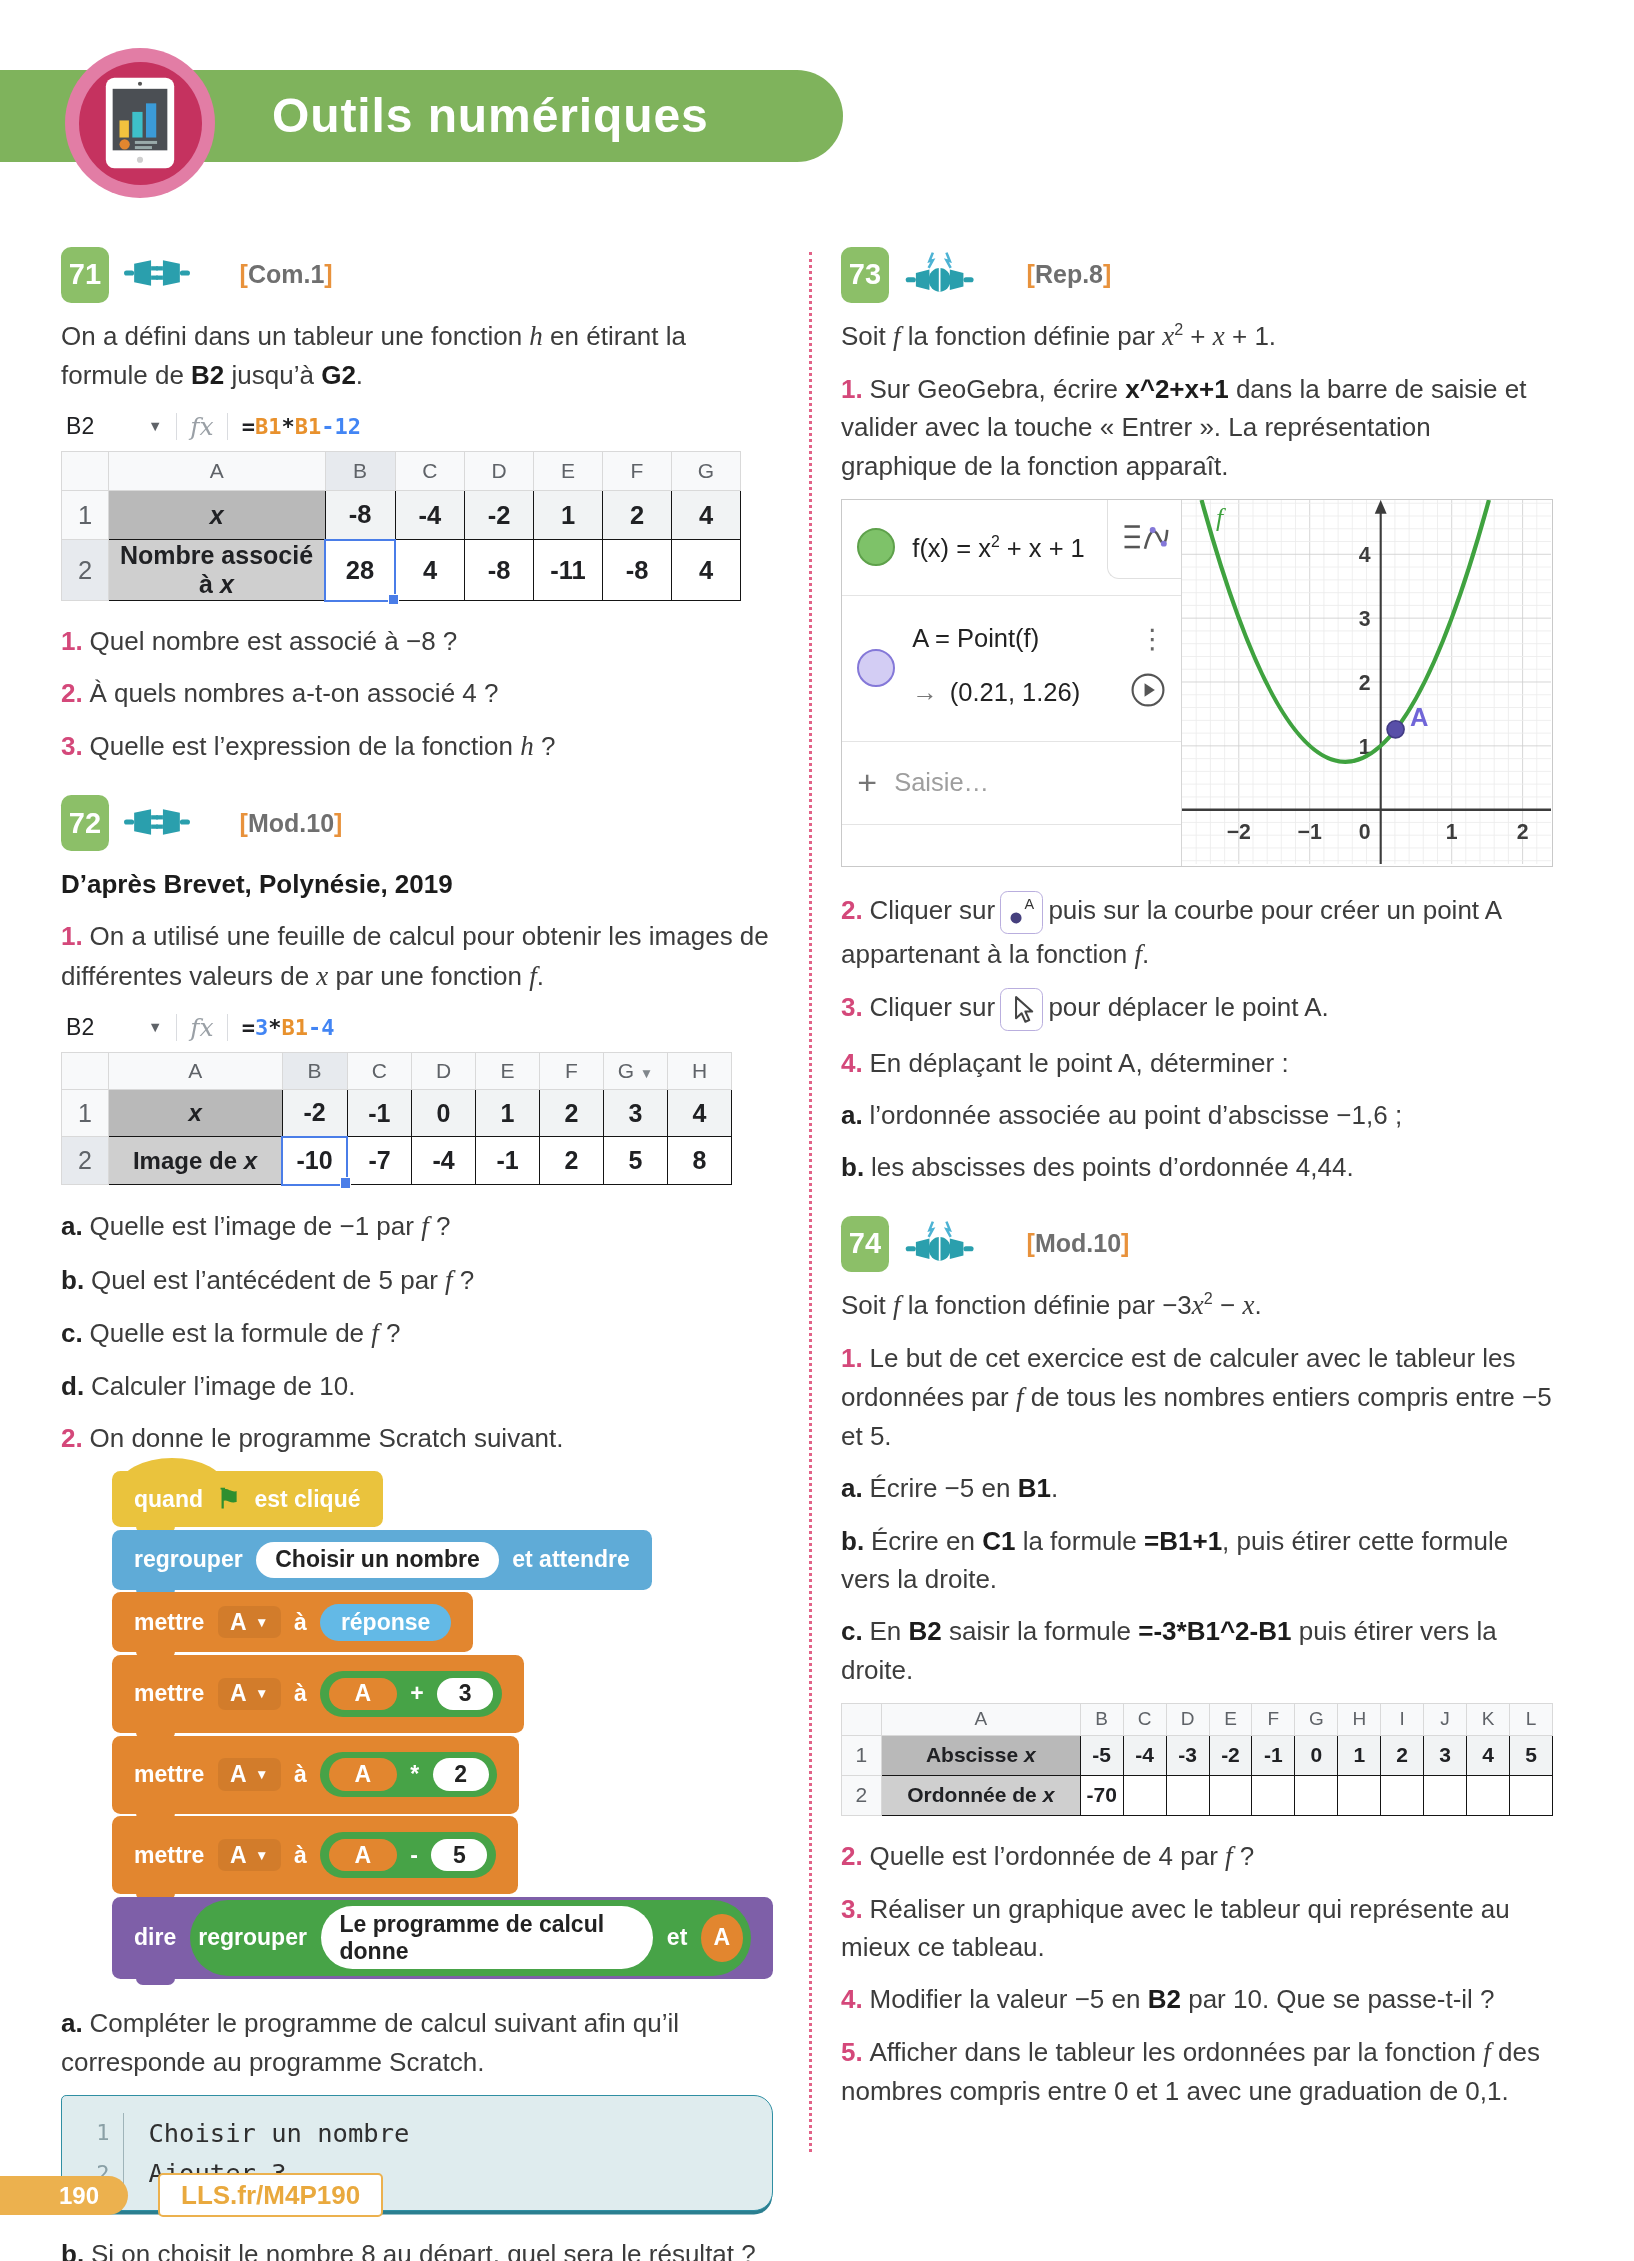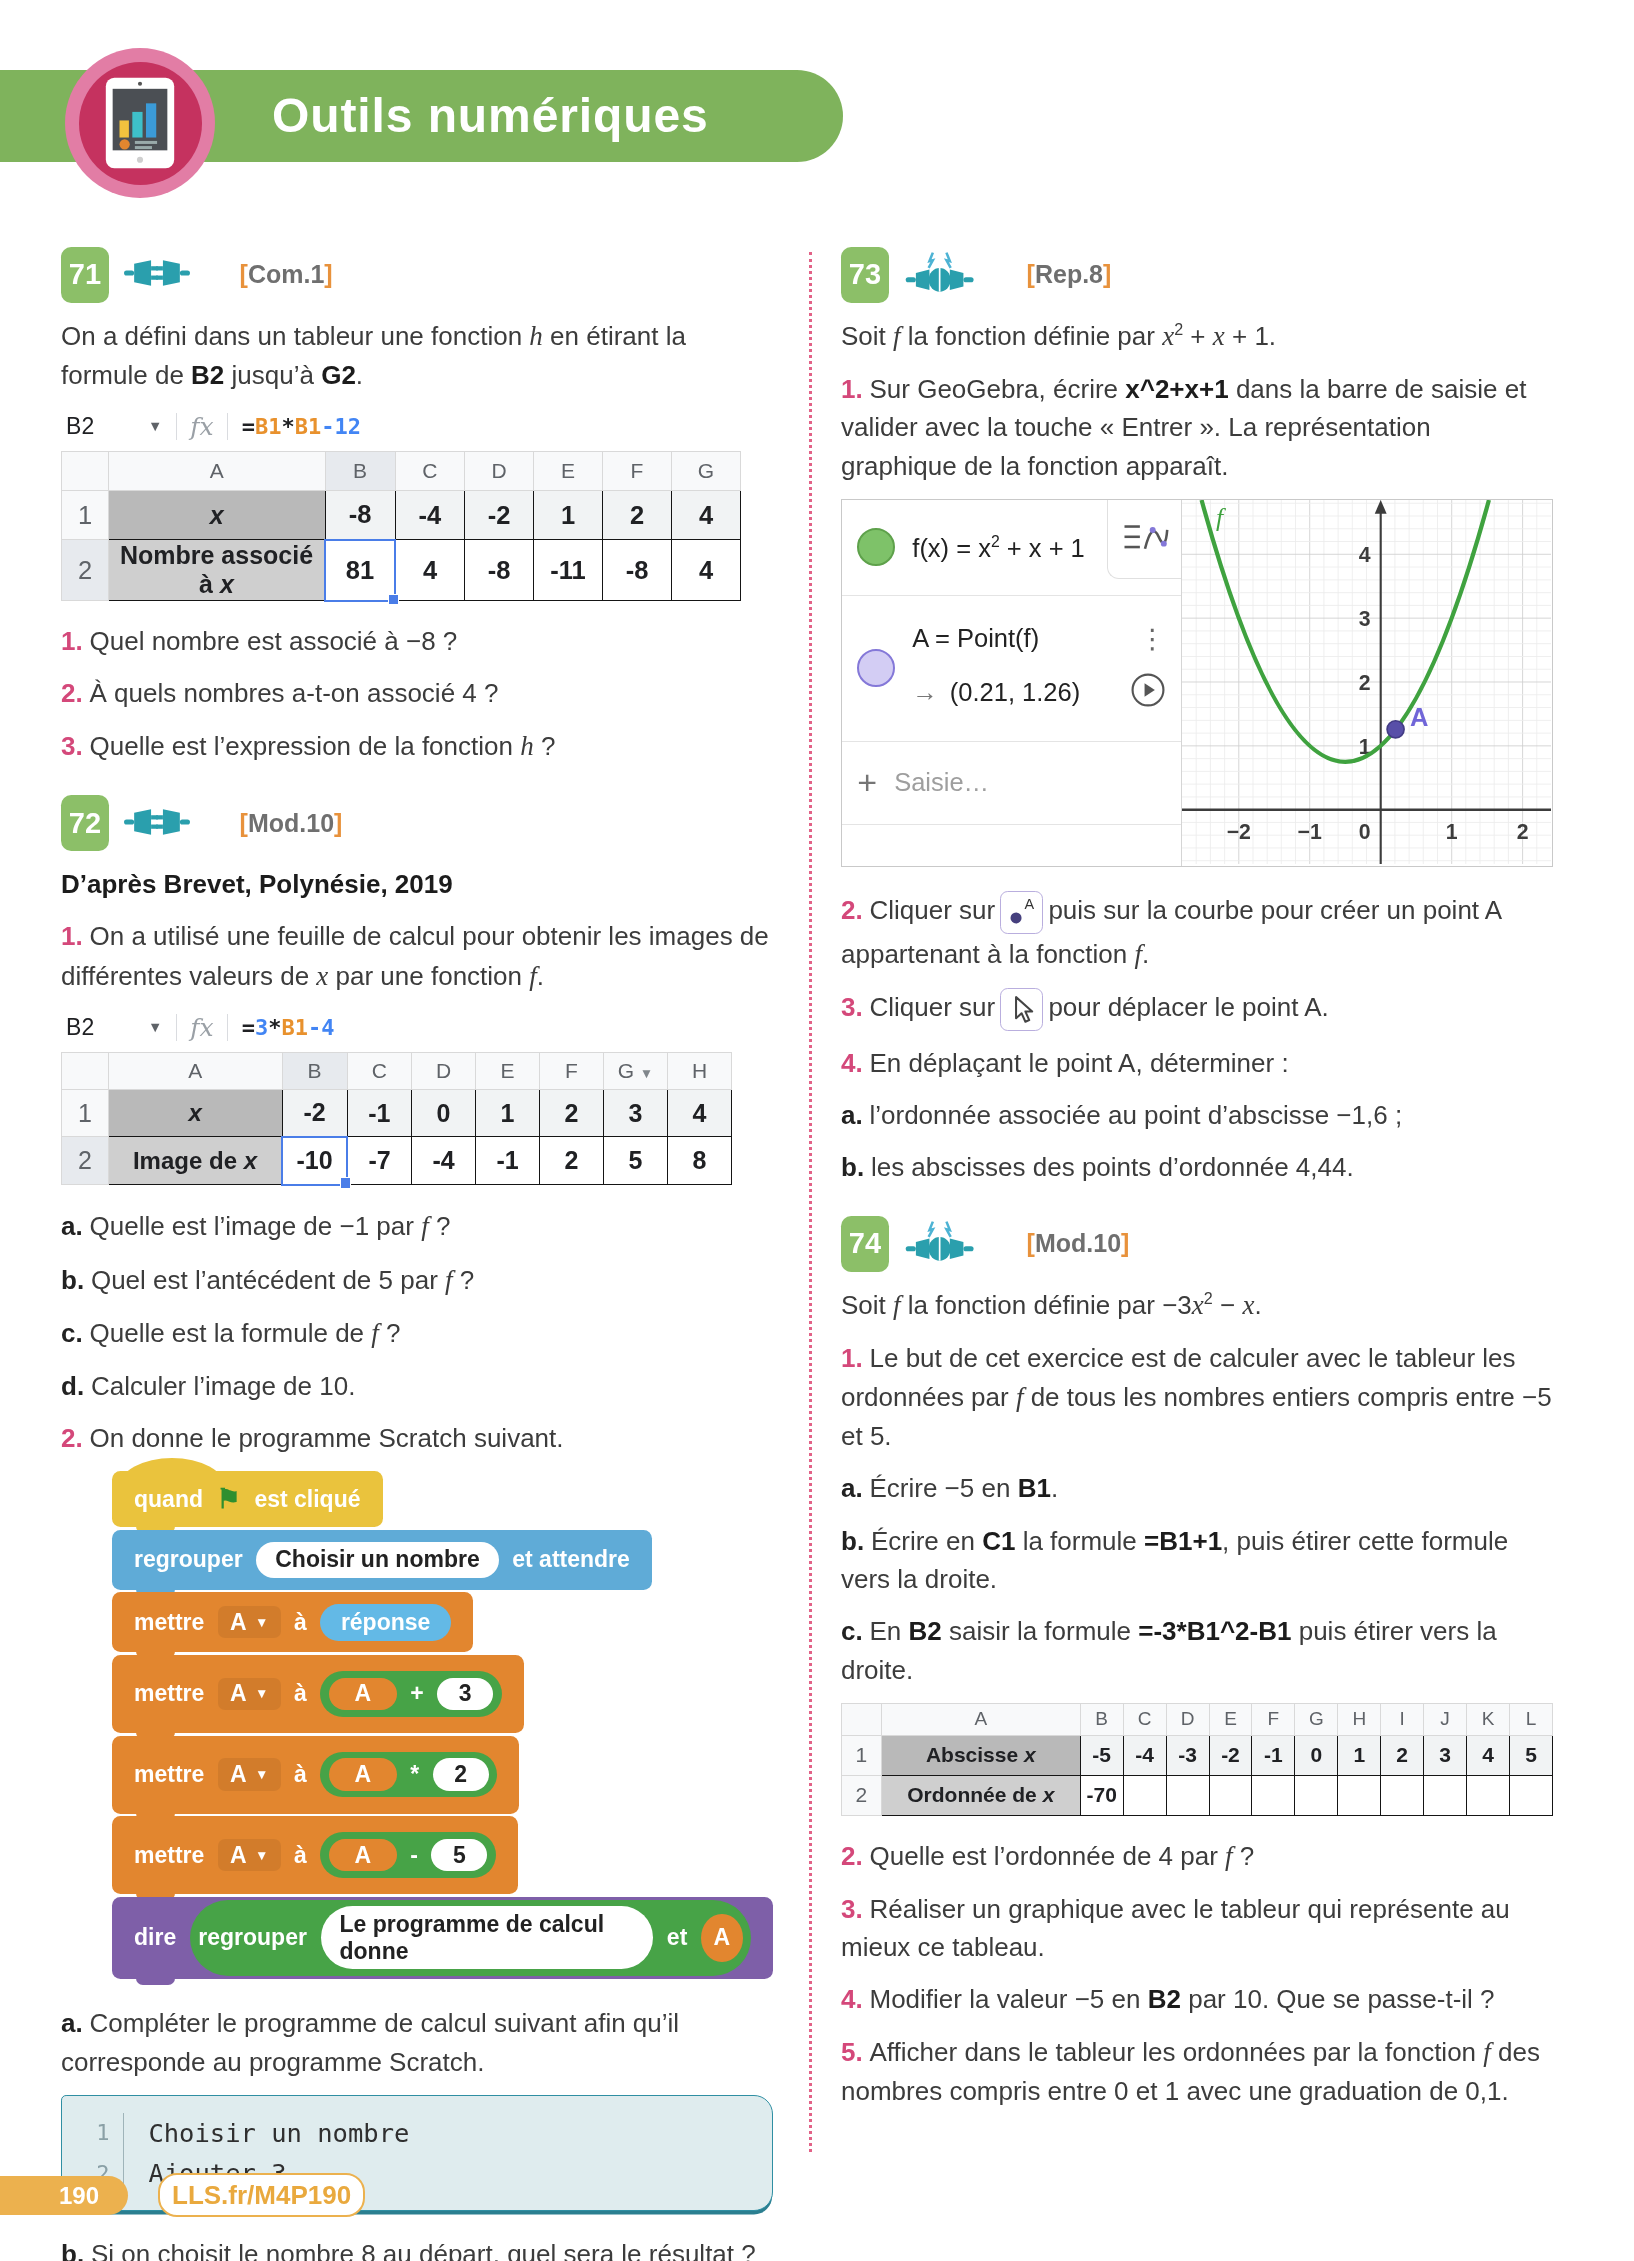--- a/index.html
+++ b/index.html
@@ -132,22 +132,22 @@
 
   
   .toolbox{display:inline-flex;align-items:center;justify-content:center;width:41px;height:41px;
       border:1.7px solid #b9aede;border-radius:7.7px;vertical-align:middle;margin:0 5.1px;background:#fff;}
 
   
   .pagepill{position:absolute;left:0;top:2176px;width:128px;height:39px;background:#ecb14e;
       border-radius:0 19.6px 19.6px 0;color:#fff;font-weight:700;font-size:24px;display:flex;
       align-items:center;justify-content:flex-end;padding-right:29px;box-sizing:border-box;}
   .linkpill{position:absolute;left:158px;top:2173px;height:44px;border:2.6px solid #ecb14e;
-      border-radius:19px;color:#e9a93e;font-weight:700;font-size:26px;display:flex;align-items:center;
-      padding:0 12px;background:#fff;box-sizing:border-box;}
+      border-radius:5px;color:#e9a93e;font-weight:700;font-size:26px;display:flex;align-items:center;
+      padding:0 21px;background:#fff;box-sizing:border-box;}
 </style>
 </head>
 <body>
 
 <div id="page">
 
   <div class="band">
     <span class="band-title">Outils numériques</span>
   </div>
   <div class="badge-circle">
@@ -217,21 +217,21 @@
               <td class="dcell shade">-8</td>
               <td class="dcell shade">-4</td>
               <td class="dcell shade">-2</td>
               <td class="dcell shade">1</td>
               <td class="dcell shade">2</td>
               <td class="dcell shade">4</td>
             </tr>
             <tr>
               <td class="rowh hl">2</td>
               <td class="lab lab2">Nombre associé à <i>x</i></td>
-              <td class="dcell sel">81</td>
+              <td class="dcell sel">28</td>
               <td class="dcell">4</td>
               <td class="dcell">-8</td>
               <td class="dcell">-11</td>
               <td class="dcell">-8</td>
               <td class="dcell">4</td>
             </tr>
           </tbody>
         </table>
       </div>
 

